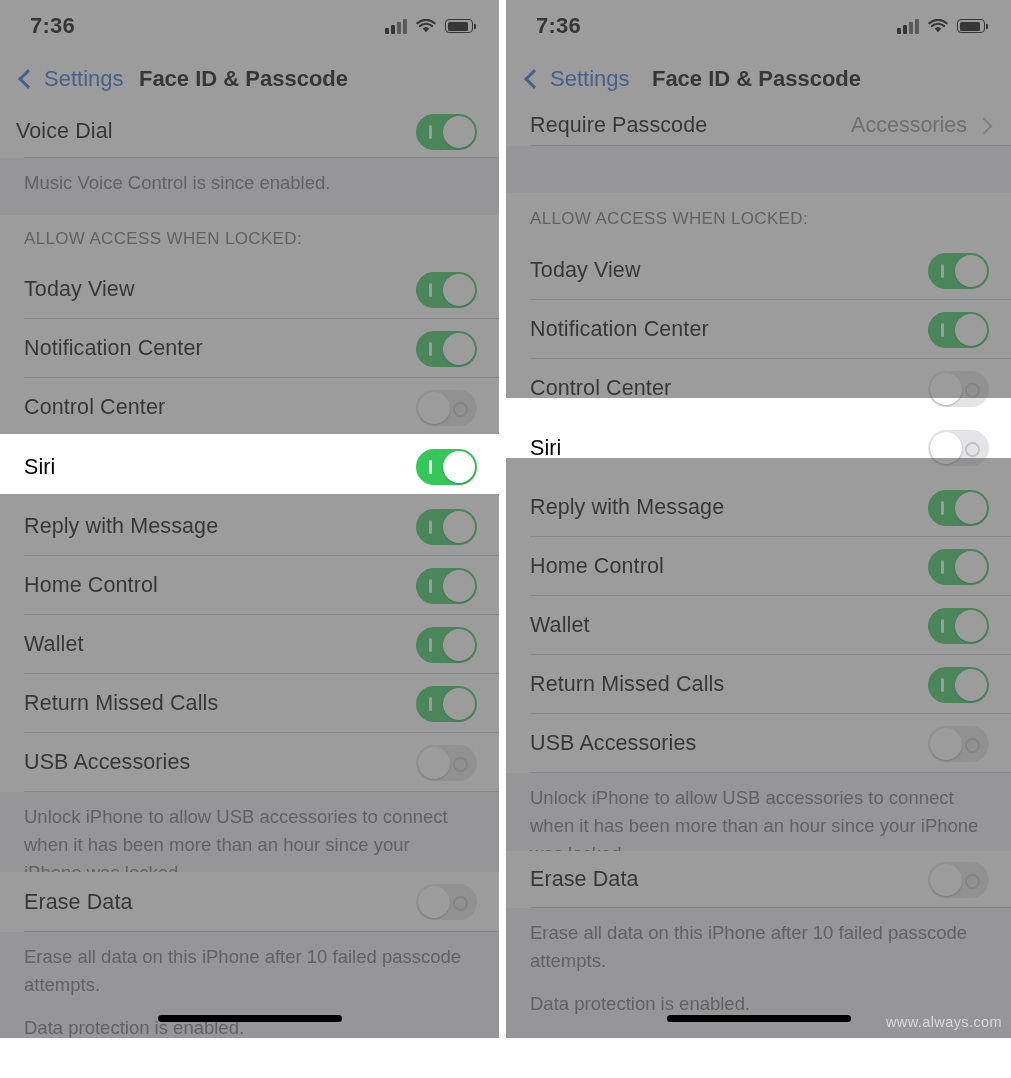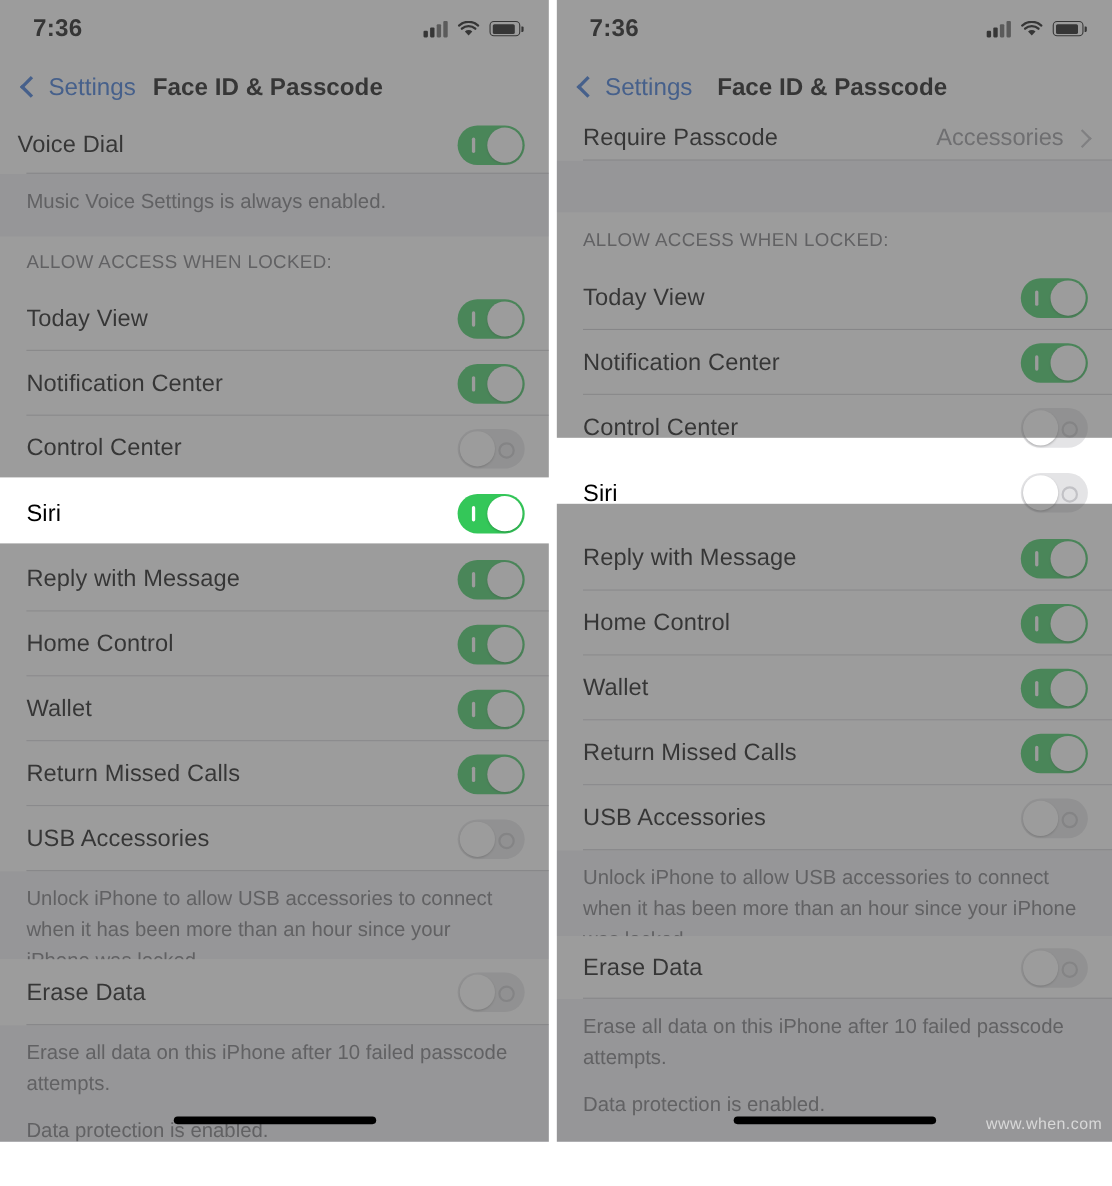--- a/index.html
+++ b/index.html
@@ -283,21 +283,21 @@
 
       <div class="row" style="height:53px;padding-left:16px;">
         <span class="label">Voice Dial</span>
         <span class="toggle on">
             <span class="knob"></span>
           </span>
         <span class="sep"></span>
       </div>
 
       <div class="gap" style="height:57px;">
-        <div class="footer">Music Voice Settings is always enabled.</div>
+        <div class="footer">Music Voice Control is since enabled.</div>
       </div>
 
       <div class="grouphdr" style="height:45px; padding-bottom:11px;">
         <span>ALLOW ACCESS WHEN LOCKED:</span>
       </div>
 
       <div class="row" style="height:59px;">
         <span class="label">Today View</span>
         <span class="toggle on">
             <span class="knob"></span>
@@ -512,16 +512,16 @@
         <span class="sep"></span>
       </div>
 
       <div class="gap" style="height:160px;">
         <div class="footer">Erase all data on this iPhone after 10 failed passcode attempts.</div>
         <div class="footer" style="padding-top:15px;">Data protection is enabled.</div>
       </div>
     </div>
 
     <div class="homebar"></div>
-    <div class="watermark">www.when.com</div>
+    <div class="watermark">www.always.com</div>
   </div>
 
 </div>
 
 </body></html>

